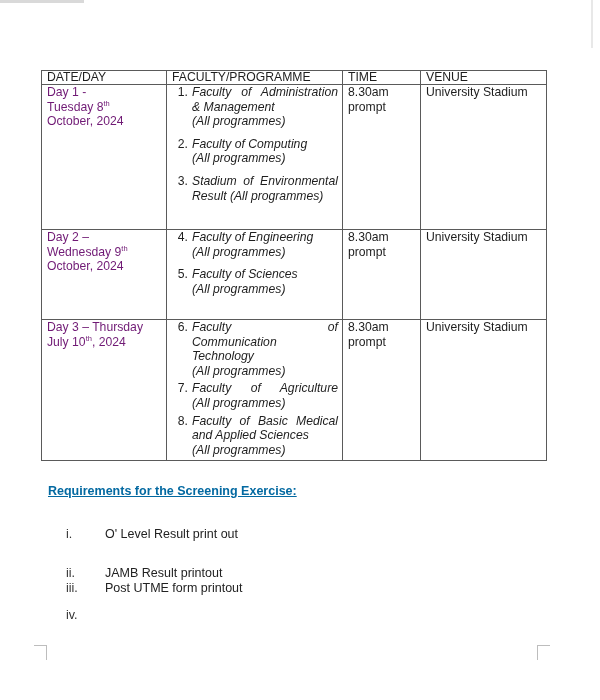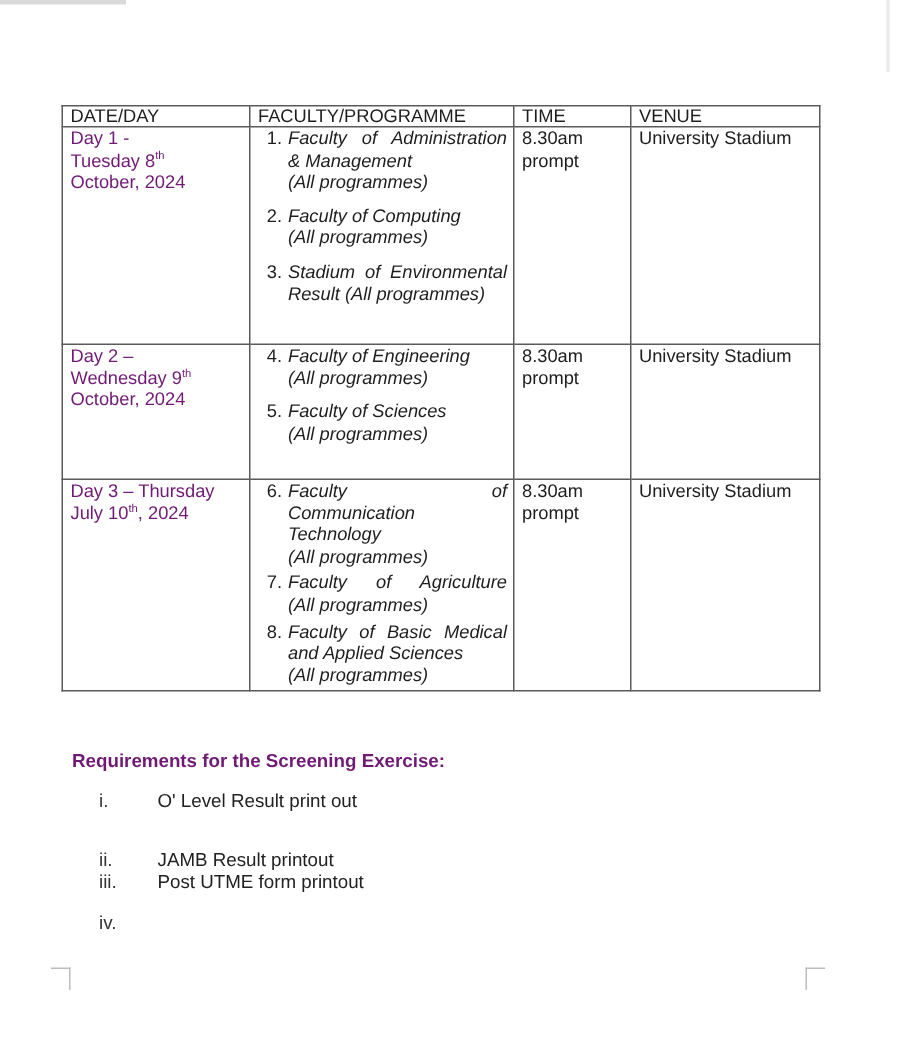--- a/index.html
+++ b/index.html
@@ -41,22 +41,22 @@
   .date-cell { font-weight: bold; color: #701a75; padding-right: 2px; }
   .date-cell sup { font-size: 7.5px; line-height: 0; vertical-align: 5px; }
   .fac-item { display: flex; margin-bottom: 8px; padding-right: 4px; }
   .fac-item.tight { margin-bottom: 3px; }
   .fac-num { width: 16px; flex: none; text-align: right; padding-right: 4px; }
   .fac-text { flex: 1; text-align: justify; }
   .fac-text .line { display: block; font-style: italic; }
   .fac-text .line.just { text-align: justify; text-align-last: justify; }
 
   .req-heading {
-    position: absolute; left: 48px; top: 500px;
-    font-size: 12.5px; font-weight: bold; color: #701a75;
+    position: absolute; left: 48px; top: 484px;
+    font-size: 12.5px; font-weight: bold; color: #0369a1; text-decoration: underline;
   }
   .req-list { position: absolute; left: 0; top: 527px; margin: 0; padding: 0; list-style: none; }
   .req-item { position: absolute; left: 0; width: 500px; font-size: 12.5px; height: 16px; }
   .req-marker { position: absolute; left: 66px; color: #333; }
   .req-text { position: absolute; left: 105px; color: #222; text-align: center; }
 
   .corner { position: absolute; width: 12px; height: 14px; }
   .corner-left { left: 34px; top: 645px; border-top: 1px solid #bdbdbd; border-right: 1px solid #bdbdbd; }
   .corner-right { left: 537px; top: 645px; border-top: 1px solid #bdbdbd; border-left: 1px solid #bdbdbd; }
 </style>

